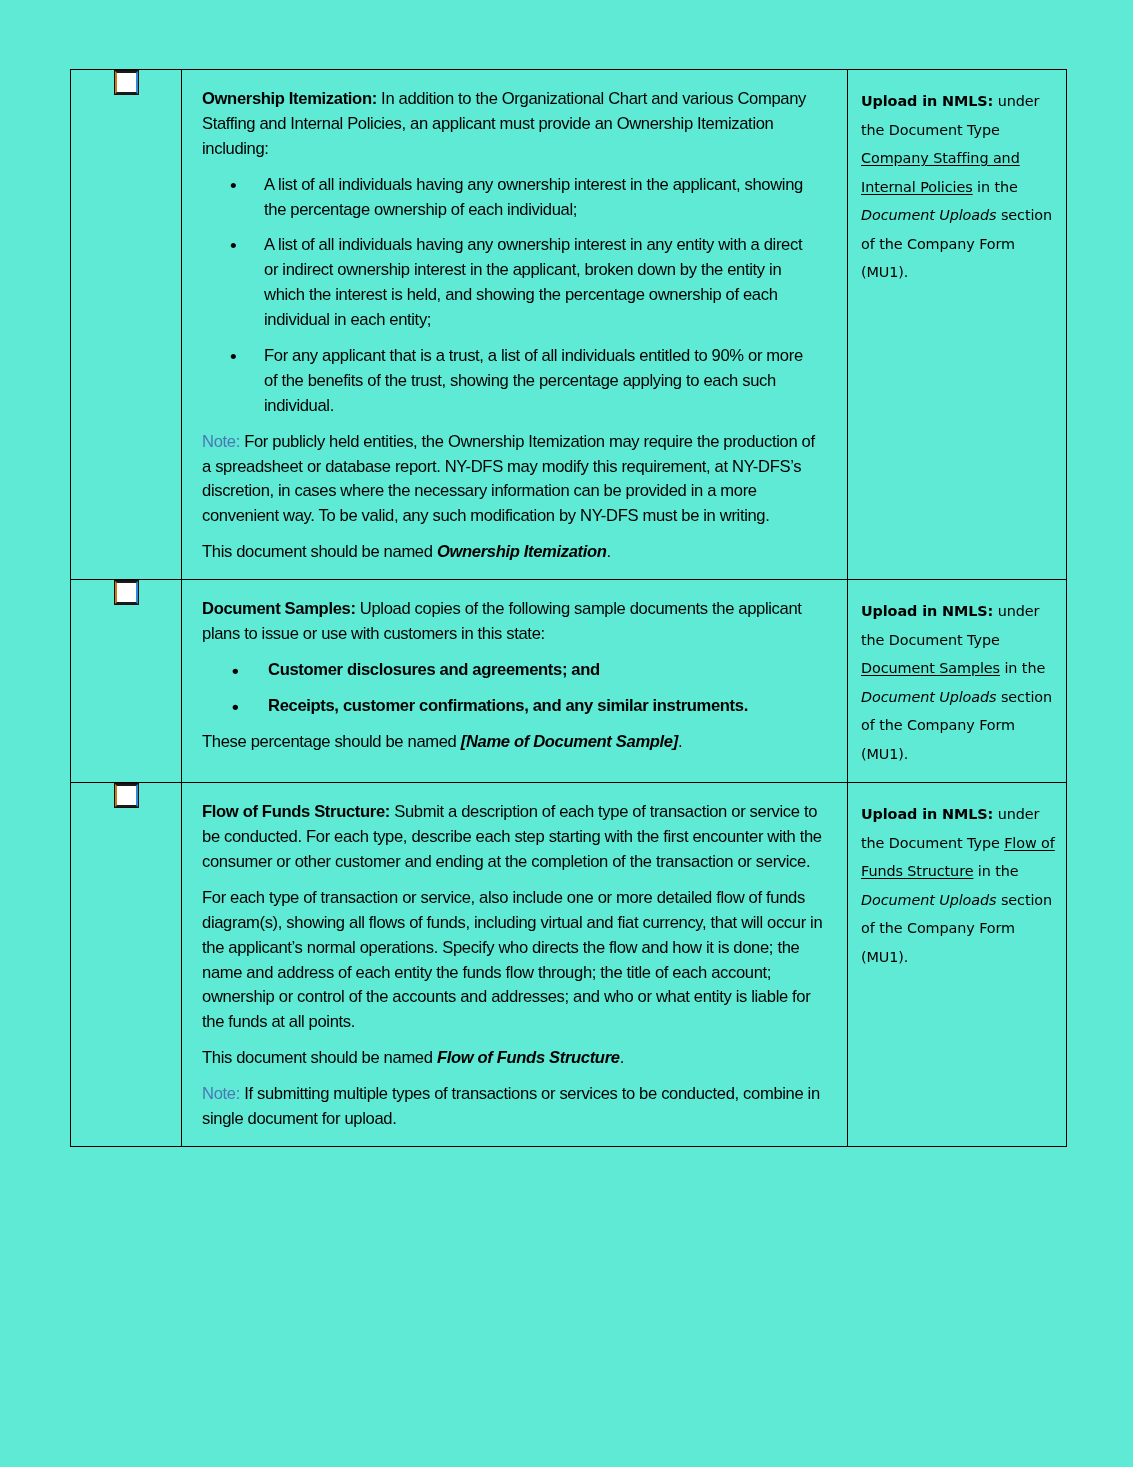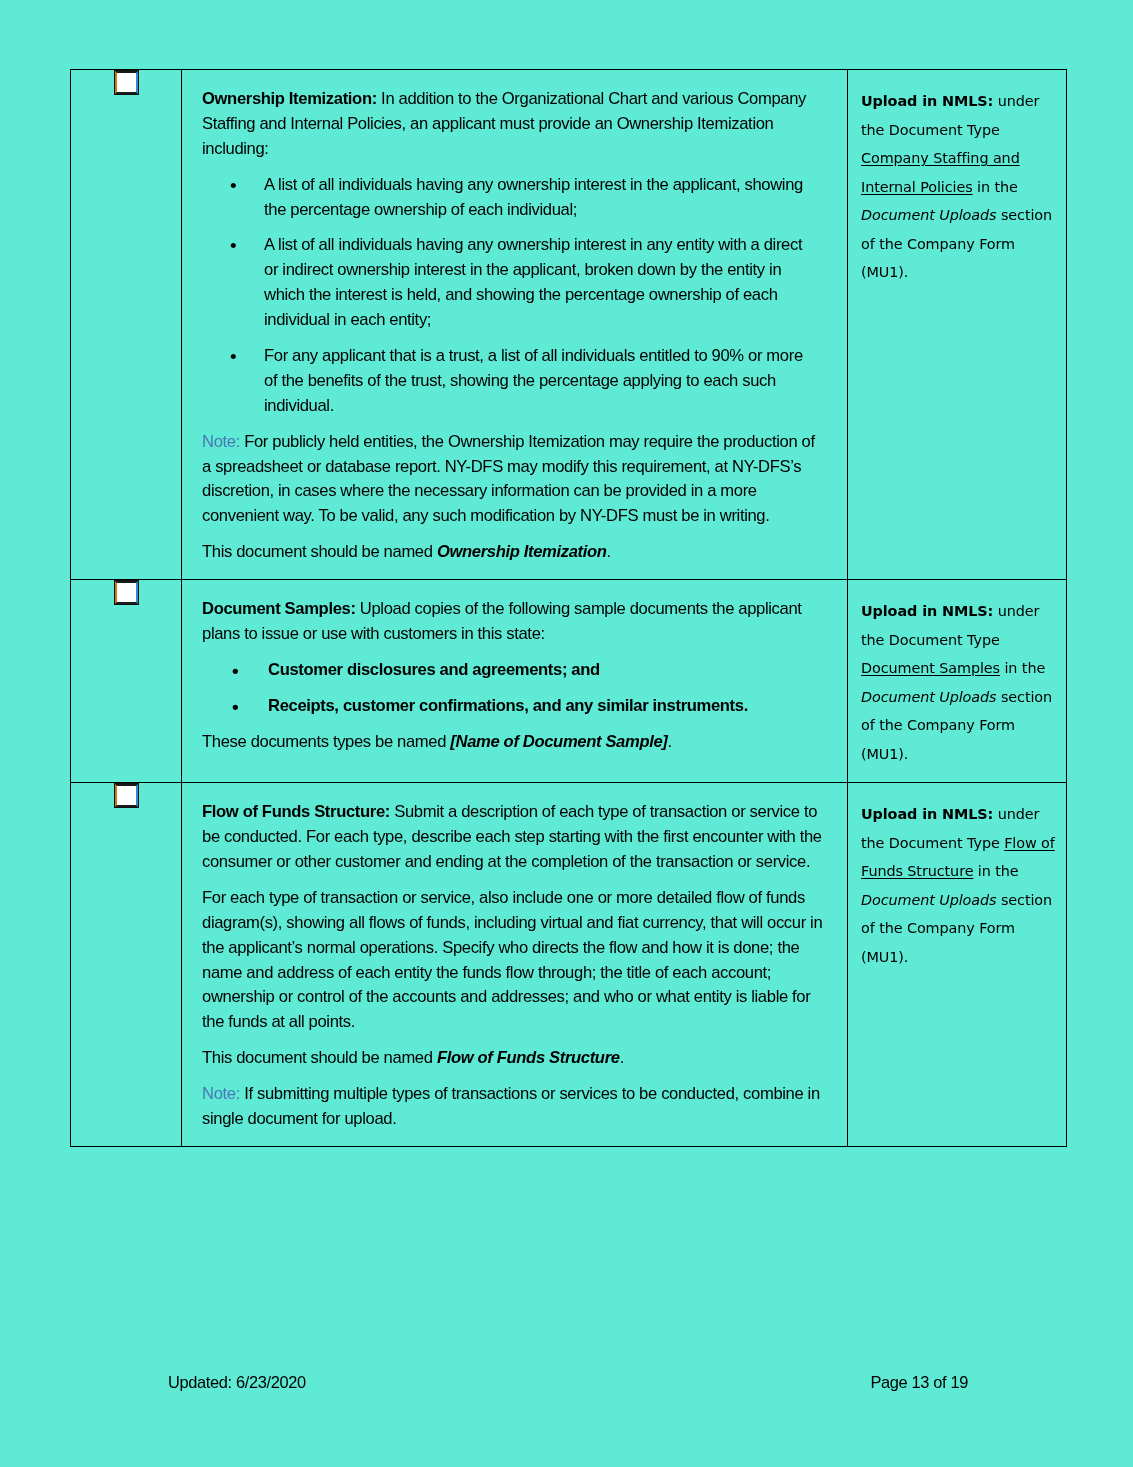--- a/index.html
+++ b/index.html
@@ -202,21 +202,21 @@
           </div>
         </td>
         <td>
           <div class="cell-pad-desc">
             <div class="desc">
               <p><b>Document Samples:</b><span> Upload copies of the following sample documents the applicant plans to issue or use with customers in this state:</span></p>
               <ul class="bullets wide">
                 <li>Customer disclosures and agreements; and</li>
                 <li>Receipts, customer confirmations, and any similar instruments.</li>
               </ul>
-              <p><span>These documents types be named </span><i>[Name of Document Sample]</i><span>.</span></p>
+              <p><span>These percentage should be named </span><i>[Name of Document Sample]</i><span>.</span></p>
             </div>
           </div>
         </td>
         <td>
           <div class="cell-pad-nmls">
             <div class="nmls">
               <p><b>Upload in NMLS:</b><span> under the Document Type </span><u>Document Samples</u><span> in the </span><i>Document Uploads</i><span> section of the Company Form (MU1).</span></p>
             </div>
           </div>
         </td>
@@ -243,18 +243,14 @@
             <div class="nmls">
               <p><b>Upload in NMLS:</b><span> under the Document Type </span><u>Flow of Funds Structure</u><span> in the </span><i>Document Uploads</i><span> section of the Company Form (MU1).</span></p>
             </div>
           </div>
         </td>
       </tr>
 
     </tbody>
   </table>
 
-  <div class="footer">
-    <span class="footer-left">Updated: 6/23/2020</span>
-    <span class="footer-right">Page 13 of 19</span>
-  </div>
 
 </div>
 
 </body></html>

